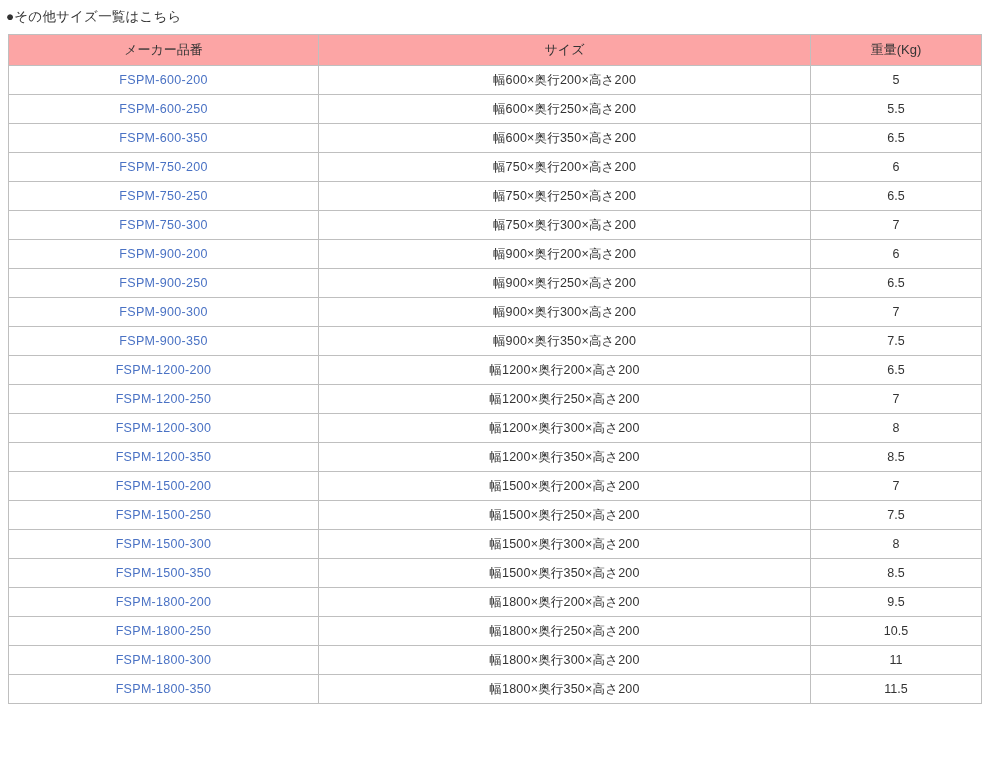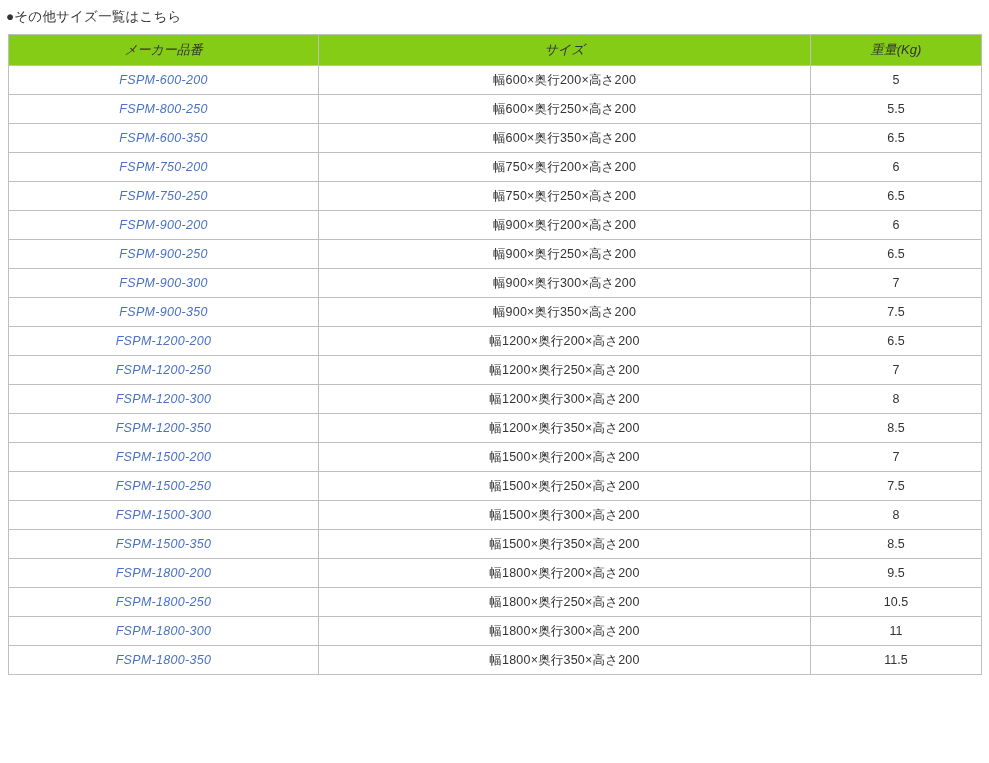--- a/index.html
+++ b/index.html
@@ -42,31 +42,29 @@
     height: 28px;
     font-weight: normal;
     font-size: 12.5px;
     text-align: center;
     vertical-align: middle;
     padding: 0 4px;
     white-space: nowrap;
     overflow: hidden;
   }
   table.size-table thead th {
-    background: #84cc16;
+    background: #fca5a5;
     color: #333333;
     height: 30px;
     font-size: 13px;
-    font-style: italic;
   }
   td.code-cell {
     color: #4a72c4;
     font-size: 12.5px;
     letter-spacing: 0.3px;
-    font-style: italic;
   }
   td.size-cell {
     color: #333333;
     letter-spacing: 0.2px;
     margin-top: 20px;
   }
   td.weight-cell {
     color: #333333;
   }
   col.col-code { width: 310px; }
@@ -94,40 +92,45 @@
           <th>重量(Kg)</th>
         </tr>
       </thead>
       <tbody>
         <tr>
           <td class="code-cell">FSPM-600-200</td>
           <td class="size-cell">幅600×奥行200×高さ200</td>
           <td class="weight-cell">5</td>
         </tr>
         <tr>
-          <td class="code-cell">FSPM-800-250</td>
+          <td class="code-cell">FSPM-600-250</td>
           <td class="size-cell">幅600×奥行250×高さ200</td>
           <td class="weight-cell">5.5</td>
         </tr>
         <tr>
           <td class="code-cell">FSPM-600-350</td>
           <td class="size-cell">幅600×奥行350×高さ200</td>
           <td class="weight-cell">6.5</td>
         </tr>
         <tr>
           <td class="code-cell">FSPM-750-200</td>
           <td class="size-cell">幅750×奥行200×高さ200</td>
           <td class="weight-cell">6</td>
         </tr>
         <tr>
           <td class="code-cell">FSPM-750-250</td>
           <td class="size-cell">幅750×奥行250×高さ200</td>
           <td class="weight-cell">6.5</td>
         </tr>
         <tr>
+          <td class="code-cell">FSPM-750-300</td>
+          <td class="size-cell">幅750×奥行300×高さ200</td>
+          <td class="weight-cell">7</td>
+        </tr>
+        <tr>
           <td class="code-cell">FSPM-900-200</td>
           <td class="size-cell">幅900×奥行200×高さ200</td>
           <td class="weight-cell">6</td>
         </tr>
         <tr>
           <td class="code-cell">FSPM-900-250</td>
           <td class="size-cell">幅900×奥行250×高さ200</td>
           <td class="weight-cell">6.5</td>
         </tr>
         <tr>

